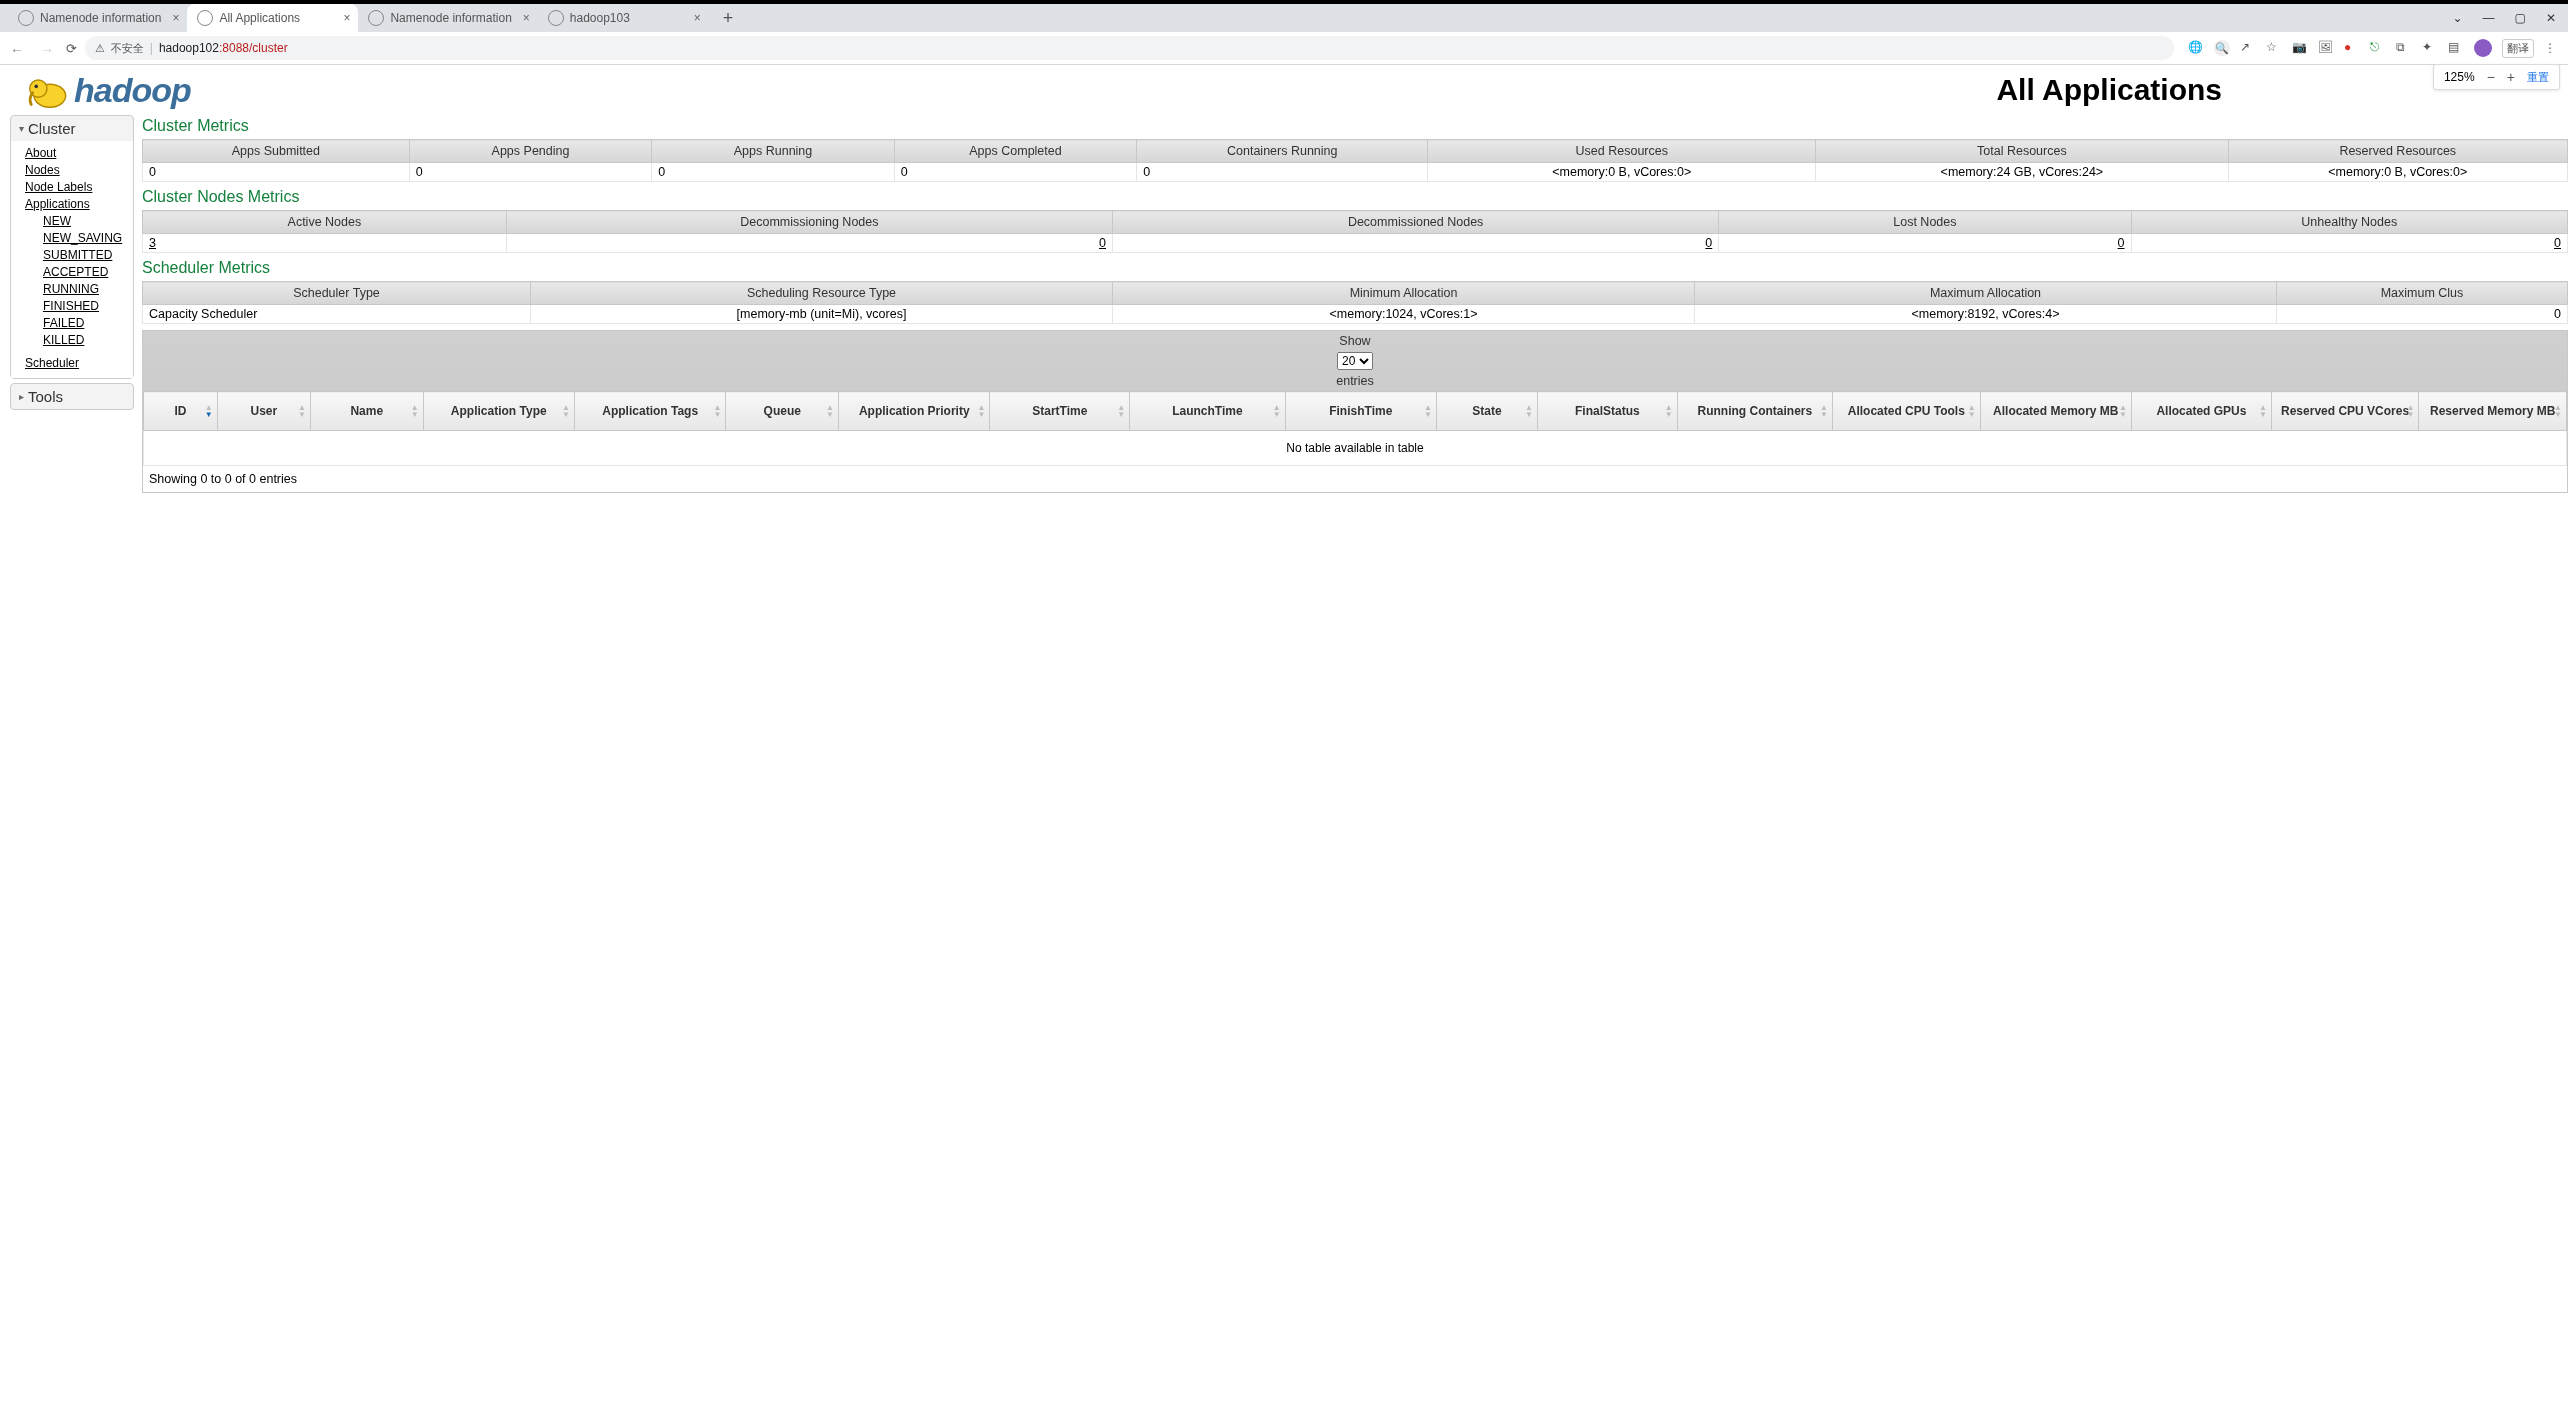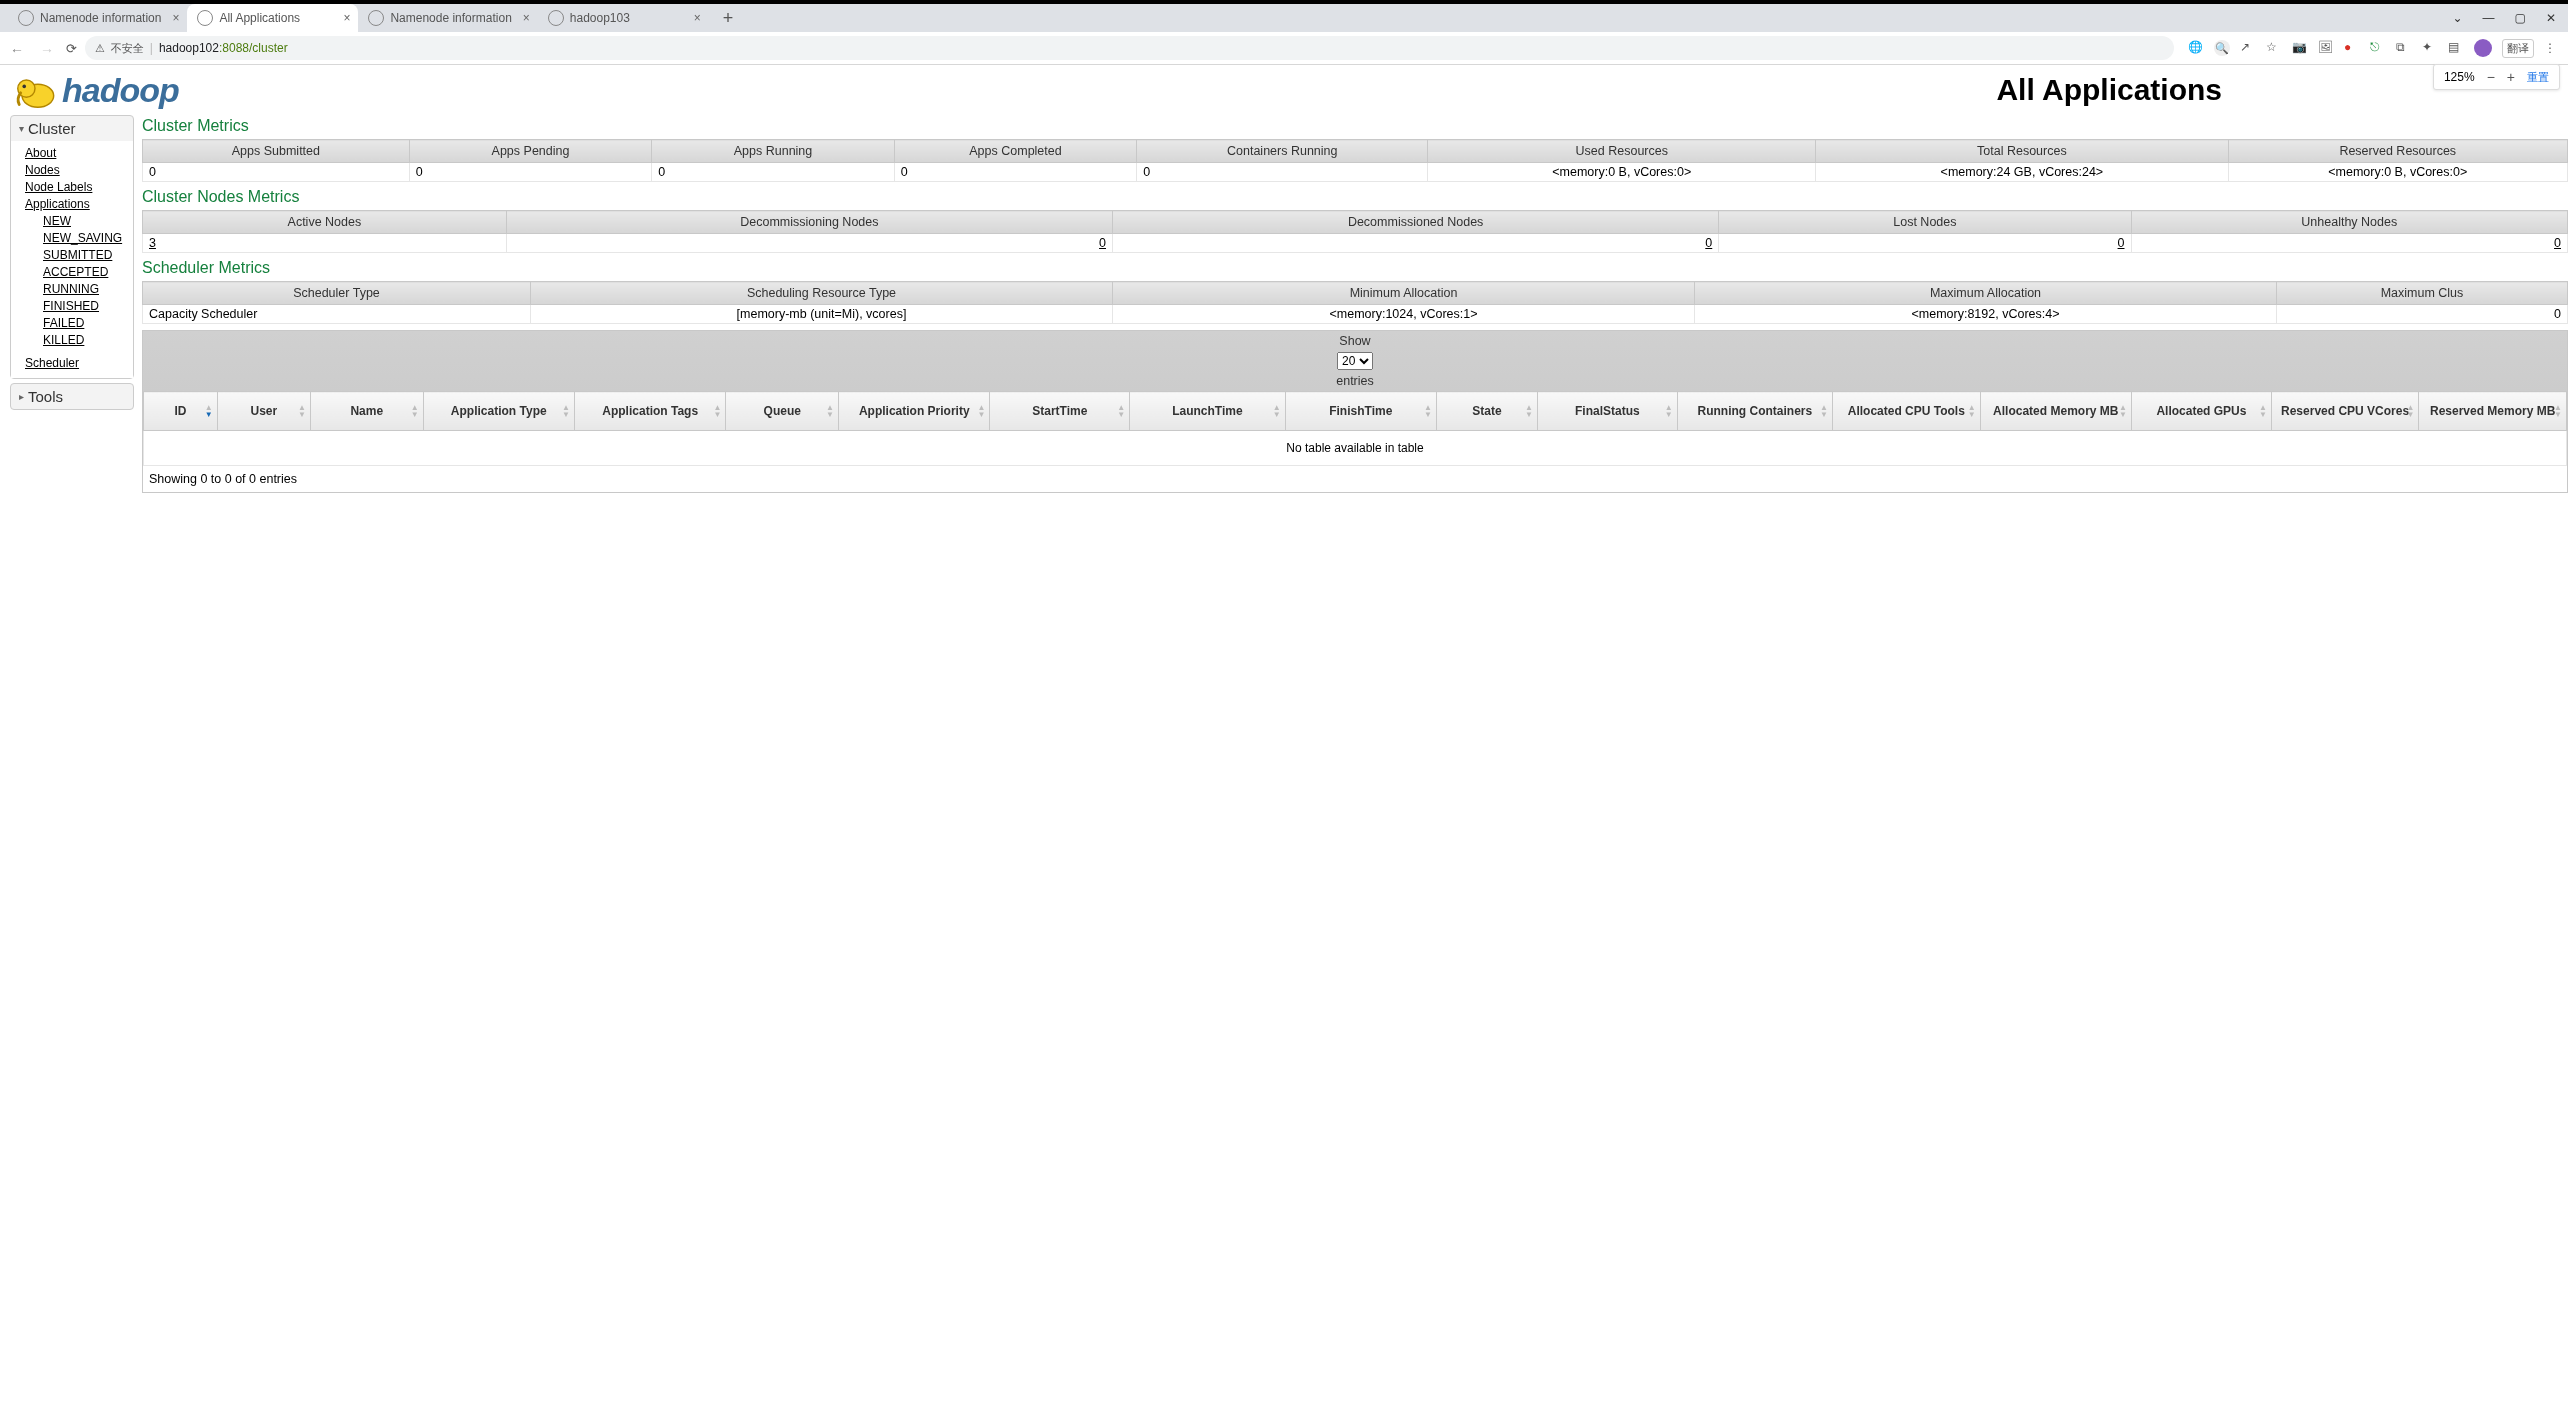--- a/index.html
+++ b/index.html
@@ -101,21 +101,21 @@
 
   <div class="addr-row">
     <span class="nav-arrow">←</span>
     <span class="nav-arrow" style="color:#ccc;">→</span>
     <span class="reload">⟳</span>
     <div class="addr-box">
       <span class="sec">⚠</span>
       <span class="sec">不安全</span>
       <span style="color:#bbb;">|</span>
       <span>
-        <span style="color:#202124;">hadoop102</span><span style="color:#4d7c0f;">:8088/cluster</span>
+        <span style="color:#202124;">hadoop102</span><span style="color:#b91c1c;">:8088/cluster</span>
       </span>
     </div>
     <div class="right-icons">
       <span class="ico">🌐</span>
       <span class="ico" style="background:#eee;border-radius:50%;text-align:center;line-height:16px;font-size:11px;">🔍</span>
       <span class="ico">↗</span>
       <span class="ico">☆</span>
       <span class="ico">📷</span>
       <span class="ico">🖼</span>
       <span class="ico" style="color:#d93025;">●</span>
@@ -131,21 +131,21 @@
 </div>
 
 <div class="zoom-bar">
   <span>125%</span>
   <span class="minus">−</span>
   <span class="plus">+</span>
   <span class="reset">重置</span>
 </div>
 
 <div class="logo-title-row">
-  <div class="logo" style="padding-left:12px;">
+  <div class="logo" style="padding-left:24px;">
     <svg viewBox="0 0 64 64">
       <ellipse cx="36" cy="40" rx="22" ry="16" fill="#f8d22a" stroke="#b38700" stroke-width="2"></ellipse>
       <circle cx="20" cy="30" r="12" fill="#f8d22a" stroke="#b38700" stroke-width="2"></circle>
       <circle cx="17" cy="27" r="2.5" fill="#333"></circle>
       <path d="M12 36 Q6 44 10 52" fill="none" stroke="#b38700" stroke-width="4" stroke-linecap="round"></path>
     </svg>
     <span class="logo-text">hadoop</span>
   </div>
   <div class="page-title">All Applications</div>
 </div>

